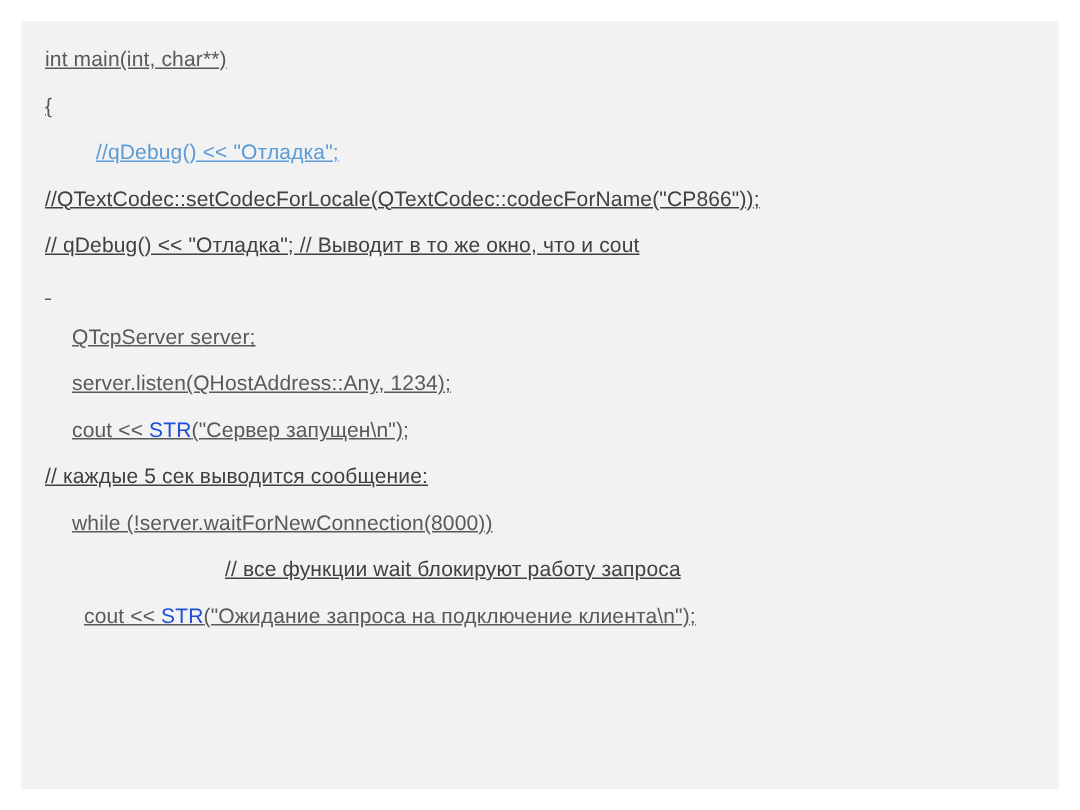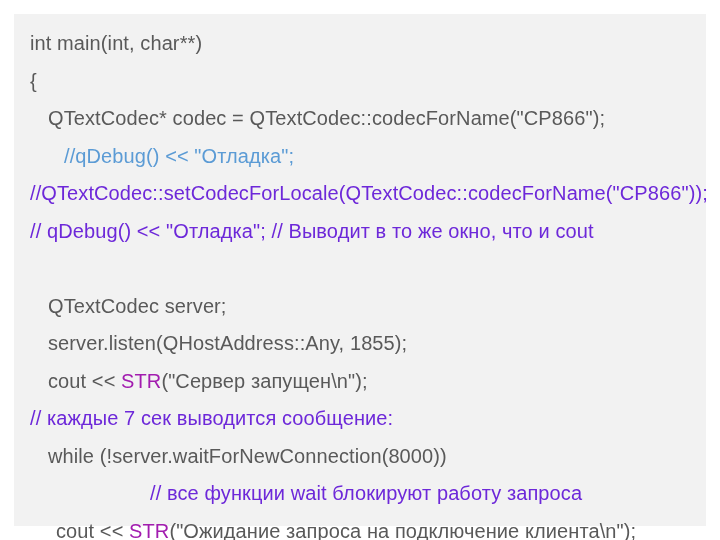--- a/index.html
+++ b/index.html
@@ -13,53 +13,53 @@
   .panel {
     box-sizing: border-box;
     width: 692px;
     height: 512px;
     margin: 14px;
     background: #f2f2f2;
     padding: 18px 16px 6px 16px;
     position: relative;
   }
   .line {
-    font-size: 20px;
+    font-size: 14px;
     line-height: 1.1;
     margin-bottom: 15.5px;
     white-space: pre;
     color: #595959;
     letter-spacing: 0.1px;
+    text-decoration: underline;
   }
   .ind1 { padding-left: 18px; }
   .ind2 { padding-left: 34px; }
   .ind2b { padding-left: 26px; }
   .indDeep { padding-left: 120px; }
-  .comment { color: #6d28d9; }
+  .comment { color: #404040; }
   .blue { color: #5b9bd5; }
-  .red  { color: #a21caf; }
+  .red  { color: #1d4ed8; }
 </style>
 </head>
 <body>
 
 <div class="panel">
 
   <div class="line">int main(int, char**)</div>
   <div class="line">{</div>
-  <div class="line ind1">QTextCodec* codec = QTextCodec::codecForName("CP866");</div>
   <div class="line ind2 blue">//qDebug() &lt;&lt; "Отладка";</div>
   <div class="line comment">//QTextCodec::setCodecForLocale(QTextCodec::codecForName("CP866"));</div>
   <div class="line comment">// qDebug() &lt;&lt; "Отладка"; // Выводит в то же окно, что и cout</div>
 
   <div class="line">&nbsp;</div>
 
-  <div class="line ind1">QTextCodec server;</div>
-  <div class="line ind1">server.listen(QHostAddress::Any, 1855);</div>
+  <div class="line ind1">QTcpServer server;</div>
+  <div class="line ind1">server.listen(QHostAddress::Any, 1234);</div>
 
   <div class="line ind1"><span>cout &lt;&lt; </span><span class="red">STR</span><span>("Сервер запущен\n");</span></div>
 
-  <div class="line comment">// каждые 7 сек выводится сообщение:</div>
+  <div class="line comment">// каждые 5 сек выводится сообщение:</div>
   <div class="line ind1">while (!server.waitForNewConnection(8000))</div>
   <div class="line indDeep comment">// все функции wait блокируют работу запроса</div>
 
   <div class="line ind2b"><span>cout &lt;&lt; </span><span class="red">STR</span><span>("Ожидание запроса на подключение клиента\n");</span></div>
 
 </div>
 
 </body></html>

